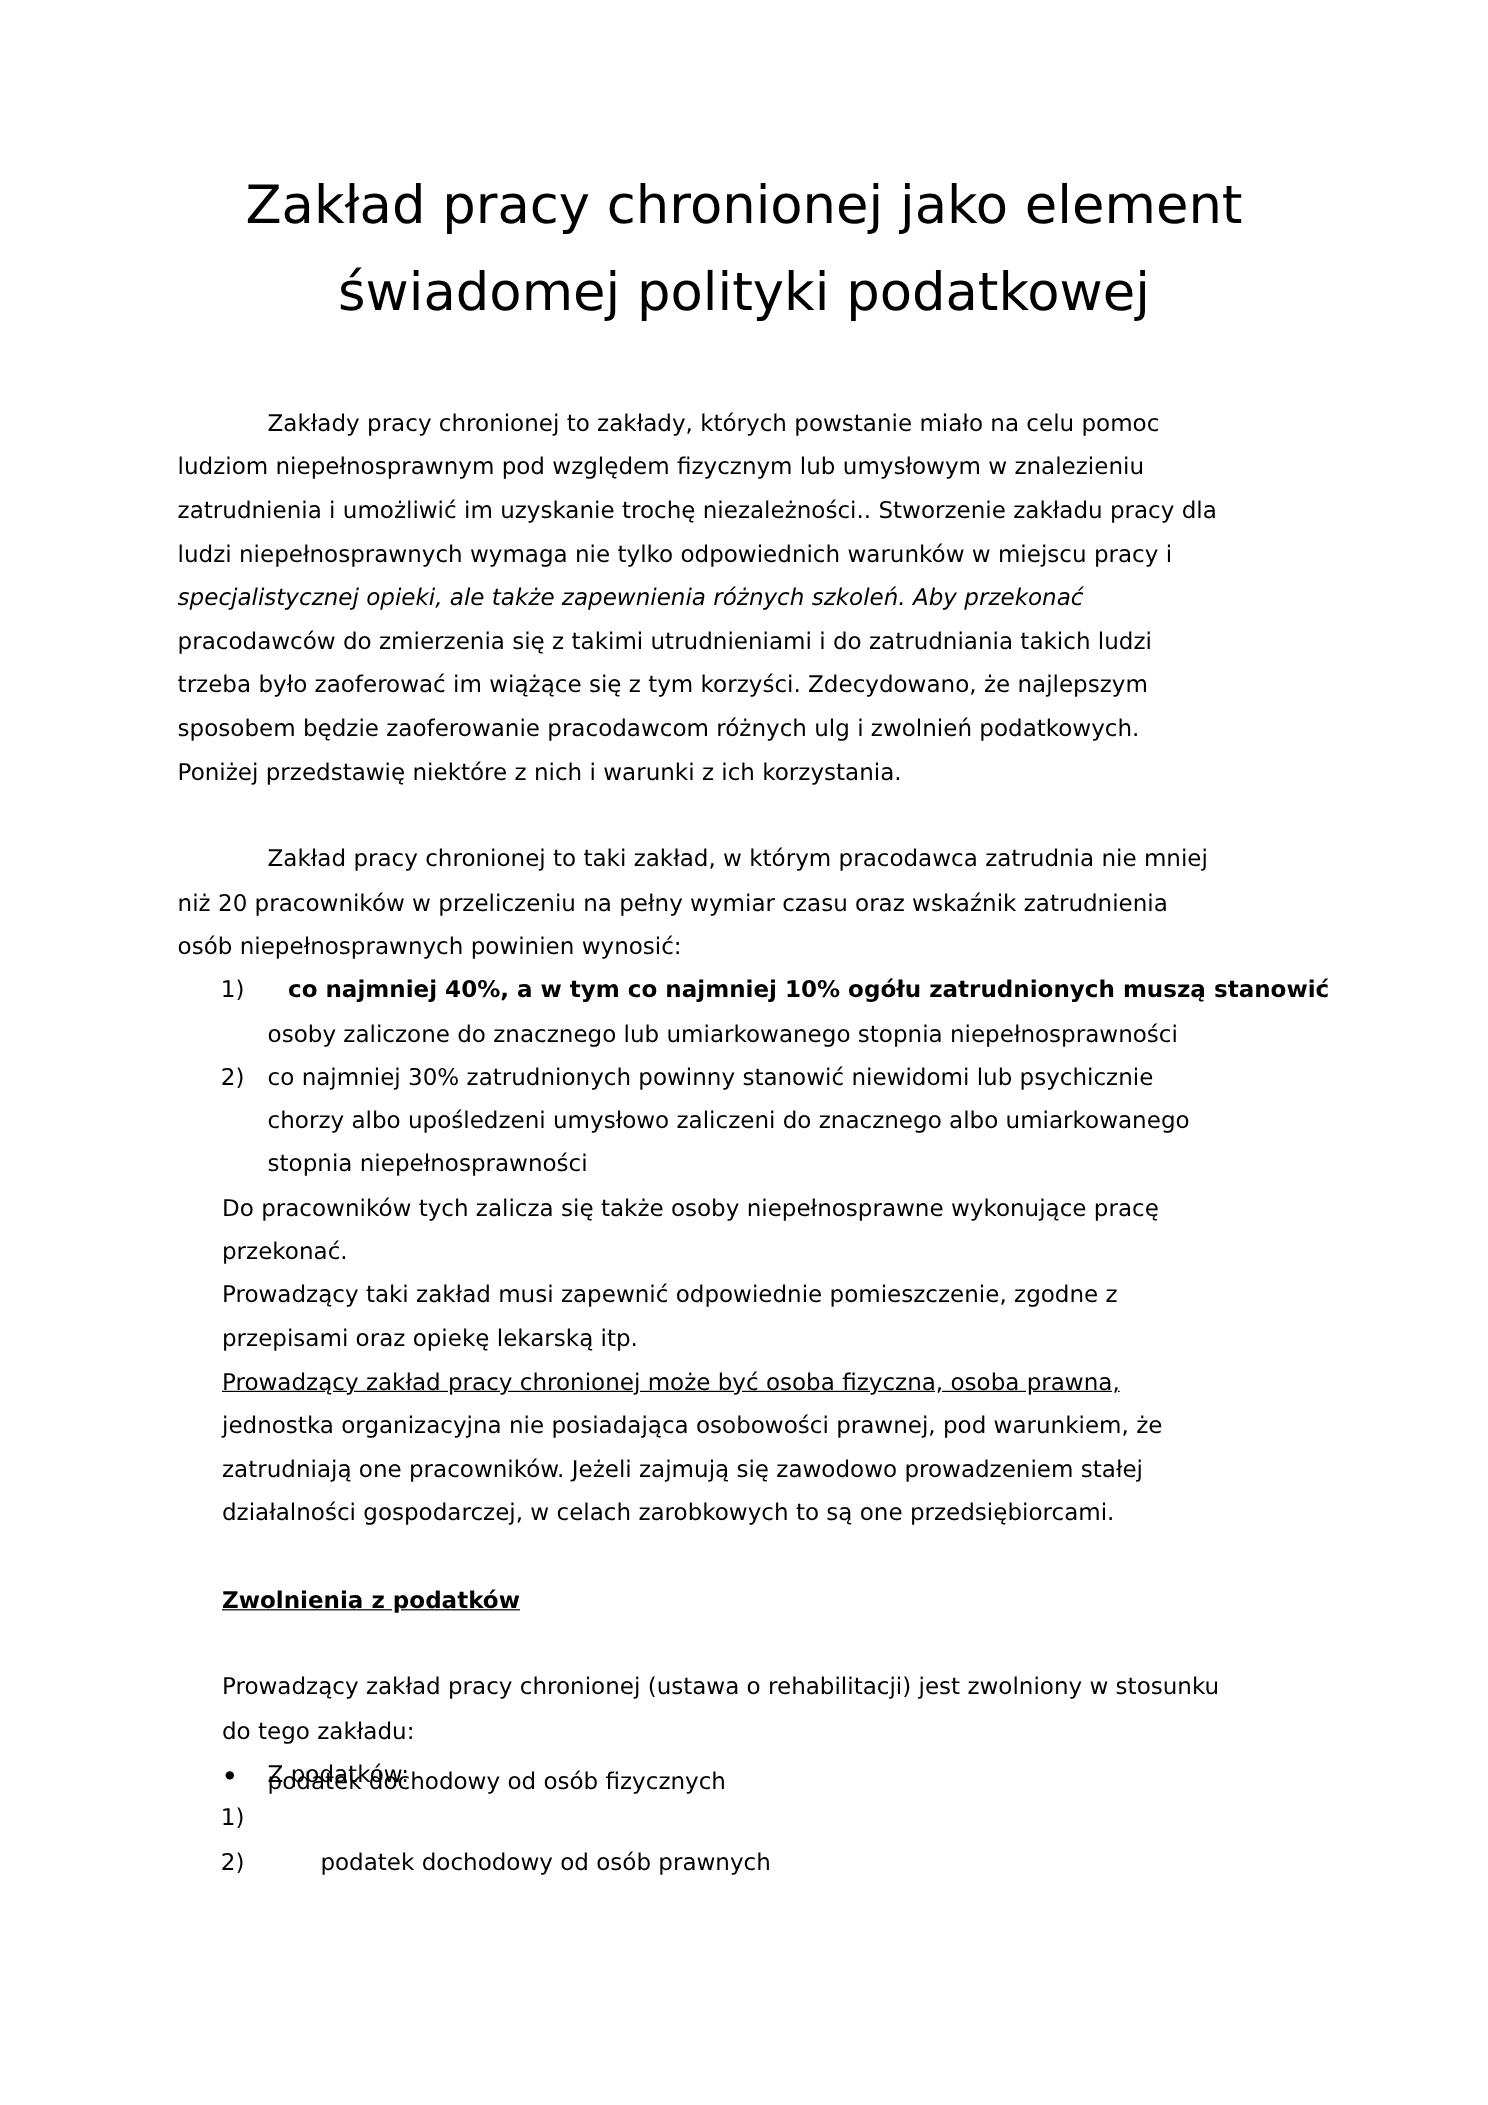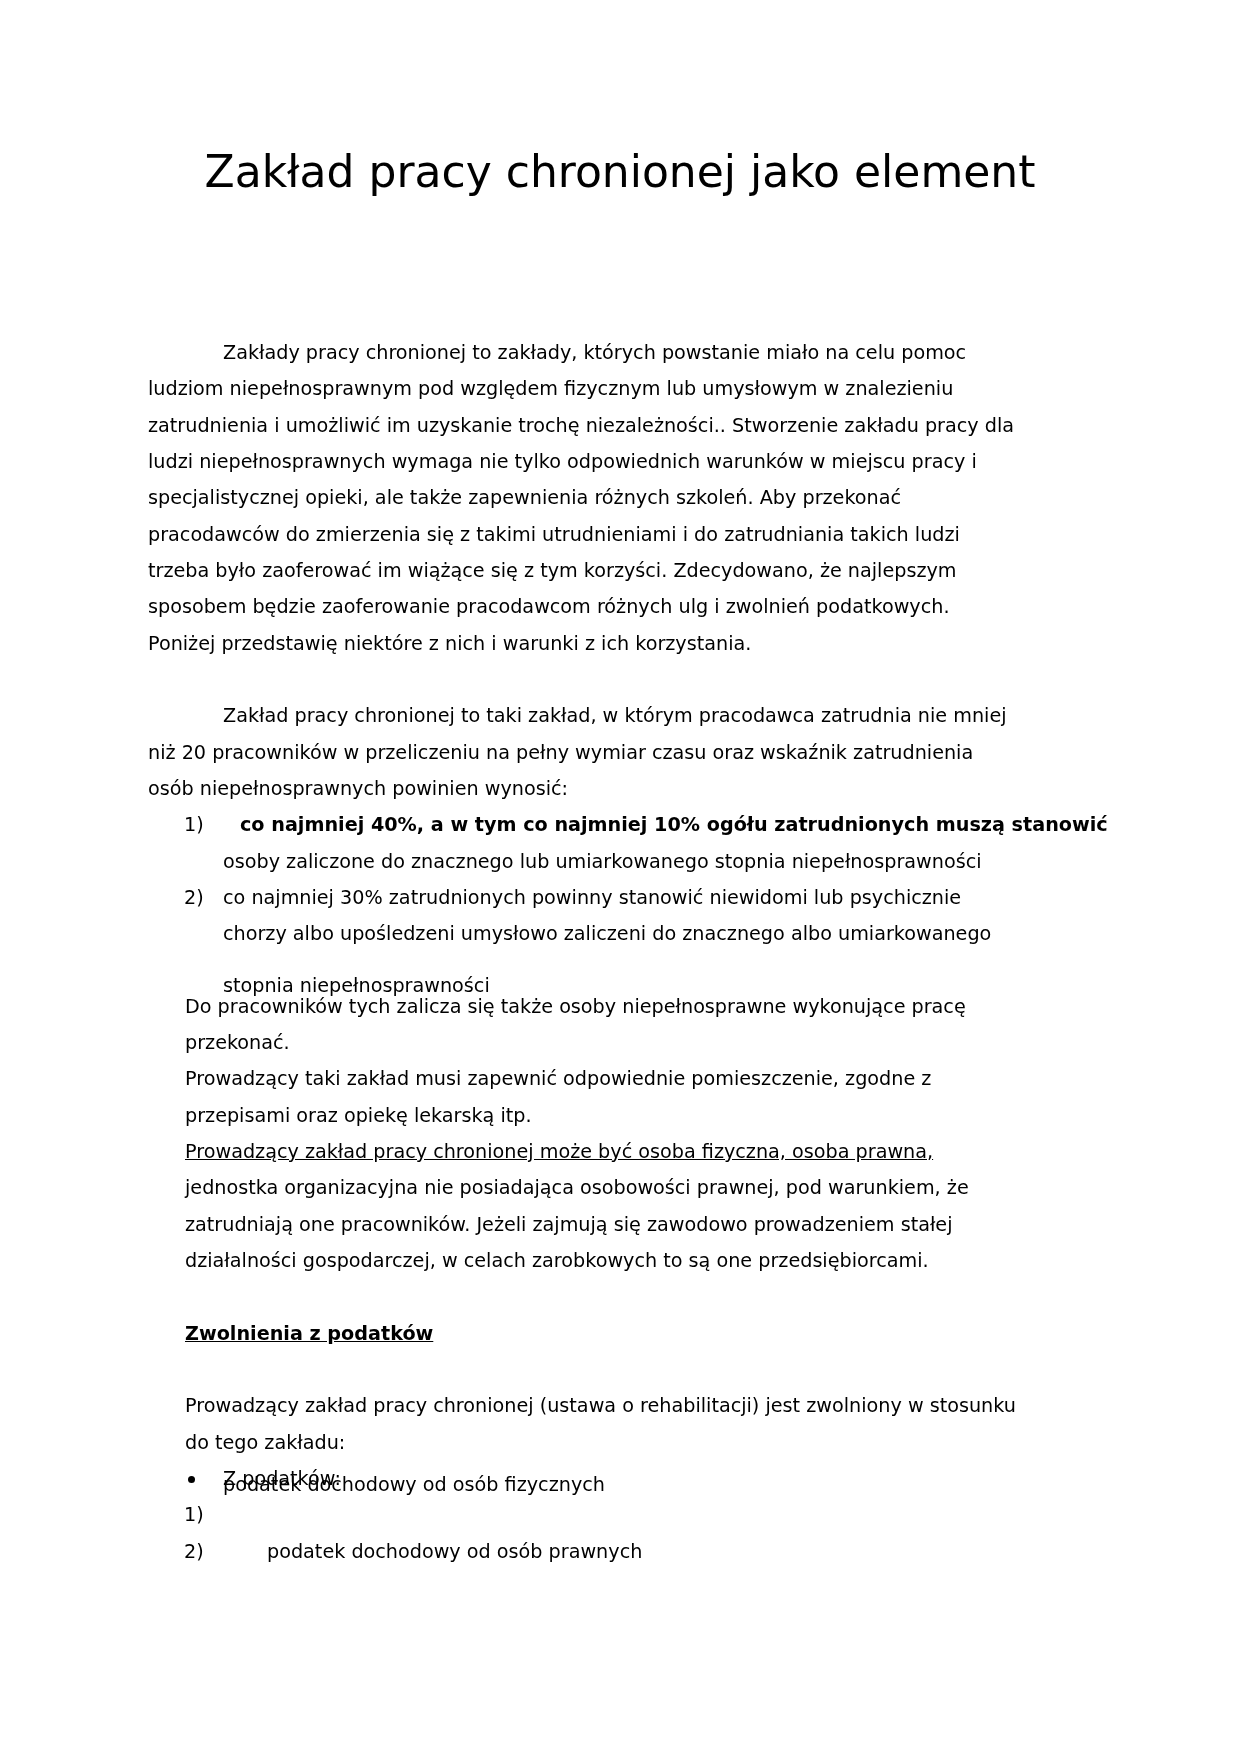--- a/index.html
+++ b/index.html
@@ -12,27 +12,28 @@
     .heading { font-weight: bold; text-decoration: underline; }
     .marker { position: absolute; font-size: 19.2px; line-height: 24px; }
     .bullet-dot { position: absolute; width: 7px; height: 7px; border-radius: 50%; background: #000; }
   </style>
 </head>
 <body>
 
 <div class="page">
 
   <div class="title" style="top:136px;">Zakład pracy chronionej jako element</div>
+  <div class="title" style="top:208px;">świadomej polityki podatkowej</div>
 
   <div>
     <div class="line" style="left:223px; top:341px;">Zakłady pracy chronionej to zakłady, których powstanie miało na celu pomoc</div>
     <div class="line" style="left:148px; top:377px;">ludziom niepełnosprawnym pod względem fizycznym  lub umysłowym w znalezieniu</div>
     <div class="line" style="left:148px; top:414px;">zatrudnienia i umożliwić im uzyskanie trochę niezależności.. Stworzenie zakładu pracy dla</div>
     <div class="line" style="left:148px; top:450px;">ludzi  niepełnosprawnych wymaga nie tylko odpowiednich warunków w miejscu pracy i</div>
-    <div class="line" style="left:148px; top:486px;">specjalistycznej opieki, ale także zapewnienia różnych szkoleń. Aby przekonać</div>
+    <div class="line" style="left:148px; top:486px;font-style:italic;">specjalistycznej opieki, ale także zapewnienia różnych szkoleń. Aby przekonać</div>
     <div class="line" style="left:148px; top:523px;">pracodawców do zmierzenia się z takimi utrudnieniami i do zatrudniania takich ludzi</div>
     <div class="line" style="left:148px; top:559px;">trzeba było zaoferować im wiążące się z tym korzyści. Zdecydowano, że najlepszym</div>
     <div class="line" style="left:148px; top:595px;">sposobem będzie zaoferowanie pracodawcom różnych ulg i zwolnień podatkowych.</div>
     <div class="line" style="left:148px; top:632px;">Poniżej przedstawię niektóre z nich i warunki z ich korzystania.</div>
   </div>
 
   <div>
     <div class="line" style="left:223px; top:704px;">Zakład pracy chronionej to taki zakład, w którym pracodawca zatrudnia nie mniej</div>
     <div class="line" style="left:148px; top:741px;">niż 20 pracowników w przeliczeniu na pełny wymiar czasu oraz wskaźnik zatrudnienia</div>
     <div class="line" style="left:148px; top:777px;">osób niepełnosprawnych powinien wynosić:</div>
@@ -41,21 +42,21 @@
   <div>
     <div>
       <div class="marker" style="left:184px; top:813px;">1)</div>
       <div class="line" style="left:240px; top:813px;font-weight:bold;">co najmniej 40%, a w tym co najmniej 10% ogółu zatrudnionych muszą stanowić</div>
       <div class="line" style="left:223px; top:850px;">osoby zaliczone do znacznego lub umiarkowanego stopnia niepełnosprawności</div>
     </div>
     <div>
       <div class="marker" style="left:184px; top:886px;">2)</div>
       <div class="line" style="left:223px; top:886px;">co najmniej 30% zatrudnionych powinny stanowić niewidomi lub psychicznie</div>
       <div class="line" style="left:223px; top:922px;">chorzy albo upośledzeni umysłowo zaliczeni do znacznego albo umiarkowanego</div>
-      <div class="line" style="left:223px; top:958px;margin-top:16px;">stopnia niepełnosprawności</div>
+      <div class="line" style="left:223px; top:958px;">stopnia niepełnosprawności</div>
     </div>
   </div>
 
   <div>
     <div class="line" style="left:185px; top:995px;">Do pracowników tych zalicza się także osoby niepełnosprawne wykonujące pracę</div>
     <div class="line" style="left:185px; top:1031px;">przekonać.</div>
     <div class="line" style="left:185px; top:1067px;">Prowadzący taki zakład musi zapewnić odpowiednie pomieszczenie, zgodne z</div>
     <div class="line" style="left:185px; top:1104px;">przepisami oraz opiekę lekarską itp.</div>
     <div class="line" style="left:185px; top:1140px;text-decoration:underline;">Prowadzący zakład pracy chronionej może być osoba fizyczna, osoba prawna,</div>
     <div class="line" style="left:185px; top:1176px;">jednostka organizacyjna nie posiadająca osobowości prawnej, pod warunkiem, że</div>

